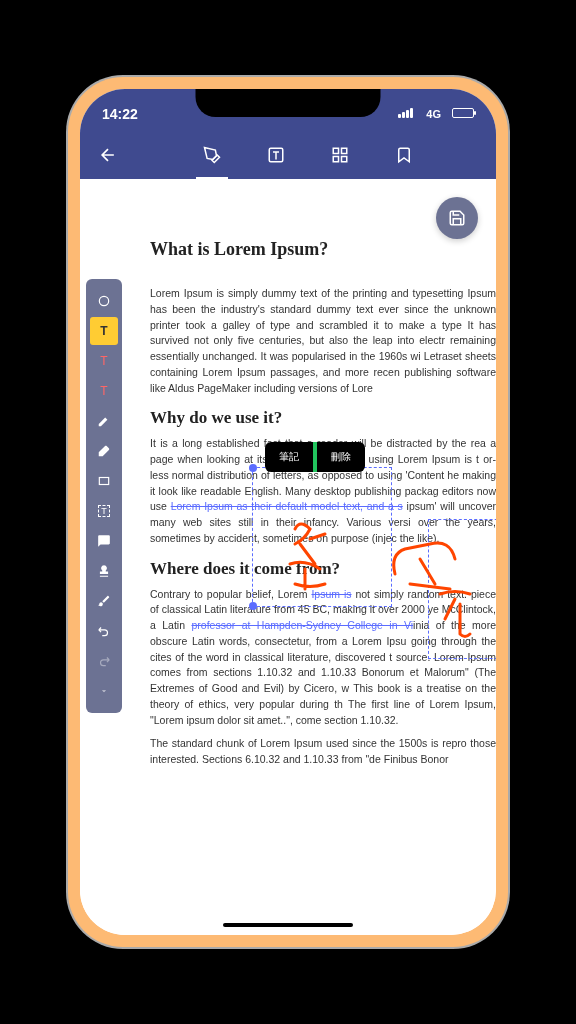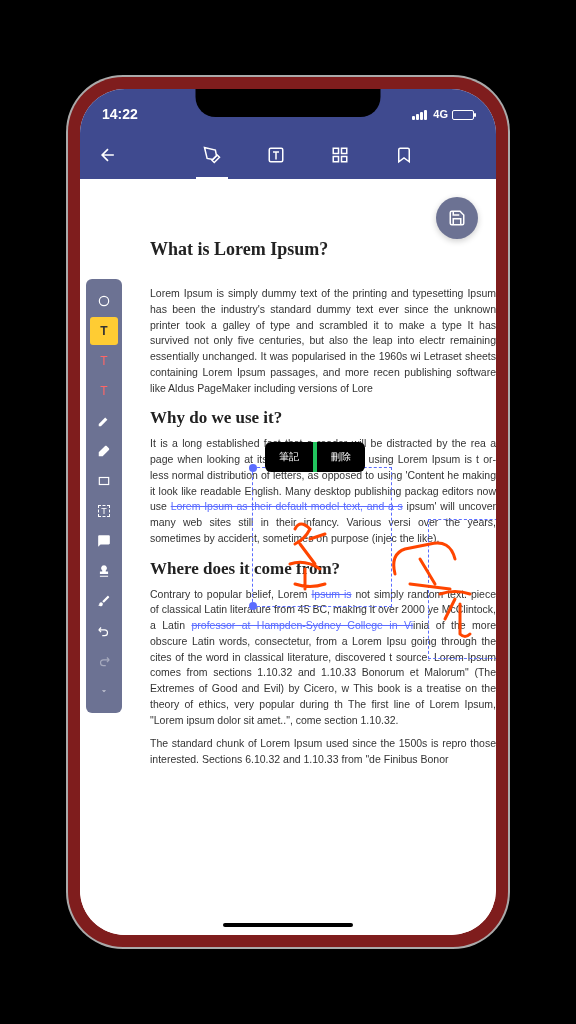--- a/index.html
+++ b/index.html
@@ -7,21 +7,21 @@
       background: #000;
       display: flex;
       justify-content: center;
       align-items: center;
       min-height: 1024px;
       font-family: -apple-system, BlinkMacSystemFont, "Segoe UI", sans-serif;
     }
     .phone-frame {
       width: 440px;
       height: 870px;
-      background: #7f1d1d;
+      background: #fdba74;
       border-radius: 55px;
       padding: 12px;
       box-shadow: 0 0 0 2px #aaa, 0 20px 60px rgba(0,0,0,0.5);
       position: relative;
     }
     .phone-inner {
       width: 100%;
       height: 100%;
       background: #fff;
       border-radius: 45px;
@@ -44,21 +44,21 @@
       background: #3f4a8f;
       display: flex;
       justify-content: space-between;
       align-items: center;
       padding: 0 22px;
       color: #fff;
       font-size: 14px;
       font-weight: 600;
     }
     .status-left { padding-top: 8px; }
-    .status-right { display: flex; align-items: flex-end; gap: 4px; padding-top: 8px; font-size: 11px; }
+    .status-right { display: flex; align-items: flex-start; gap: 11px; padding-top: 8px; font-size: 11px; }
     .signal-bars { display: inline-flex; align-items: flex-end; gap: 1px; margin-right: 2px; }
     .signal-bars span { width: 3px; background: #fff; border-radius: 1px; }
     .signal-bars span:nth-child(1) { height: 4px; }
     .signal-bars span:nth-child(2) { height: 6px; }
     .signal-bars span:nth-child(3) { height: 8px; }
     .signal-bars span:nth-child(4) { height: 10px; }
     .battery { width: 22px; height: 10px; border: 1px solid #fff; border-radius: 2px; position: relative; }
     .battery::after { content: ''; position: absolute; right: -3px; top: 2px; width: 2px; height: 4px; background: #fff; border-radius: 1px; }
     .battery-fill { width: 70%; height: 100%; background: #4cd964; }
     .top-nav {

